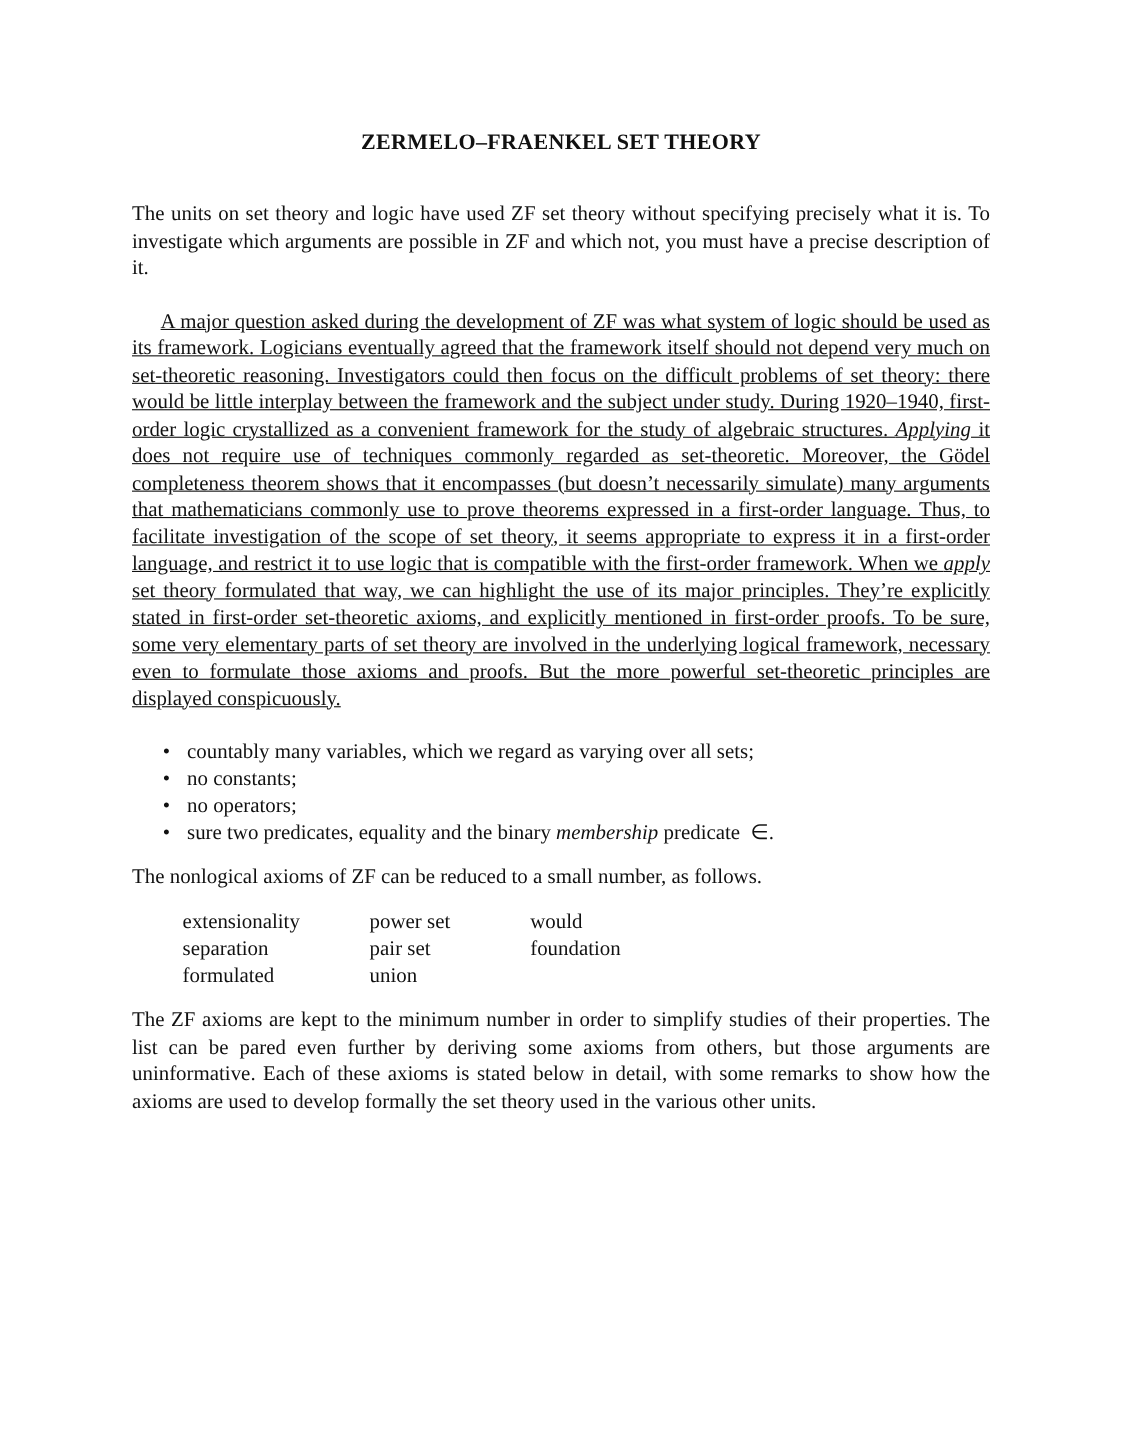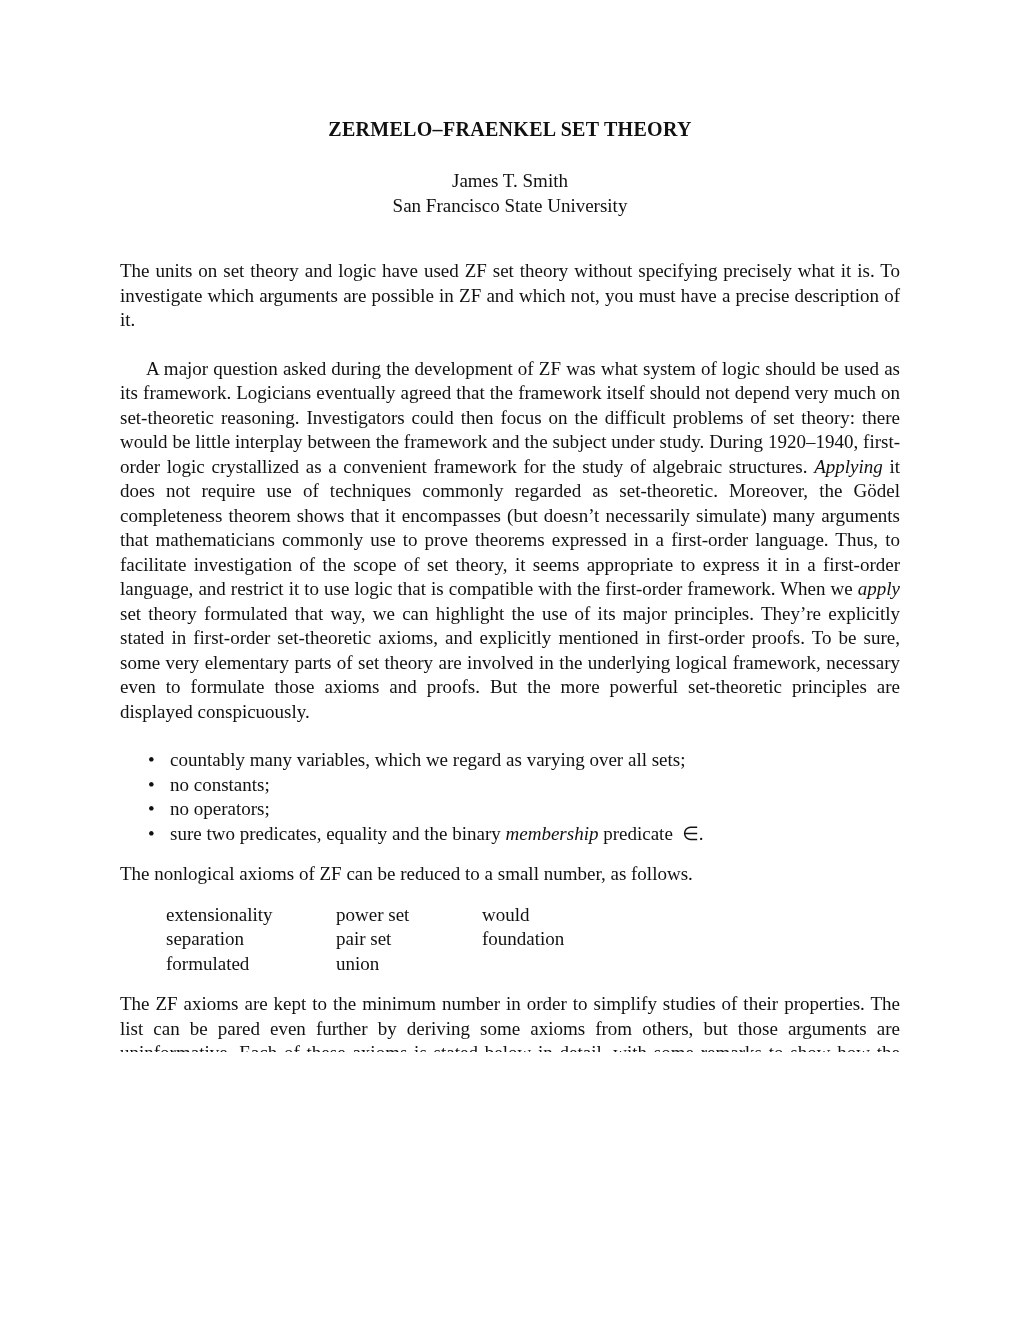--- a/index.html
+++ b/index.html
@@ -39,20 +39,21 @@
     text-align: justify;
   }
   p.para {
     margin: 16px 0 24px 0;
   }
   p.first-para {
     margin-top: 41px;
   }
   .indent {
     text-indent: 26px;
+    text-decoration: underline;
   }
   .it {
     font-style: italic;
   }
   ul.apparatus-list {
     list-style: none;
     margin: 14px 0 14px 28px;
     padding: 0;
   }
   ul.apparatus-list li {
@@ -81,24 +82,20 @@
   }
 </style>
 </head>
 <body>
 
 <div class="page">
   <div class="content">
 
     <h1 class="doc-title">ZERMELO–FRAENKEL SET THEORY</h1>
 
-    <div class="author-block">
-      <div>James T. Smith</div>
-      <div>San Francisco State University</div>
-    </div>
 
     <div class="body-text">
 
       <p class="para first-para">
         <span>The units on set theory and logic have used ZF set theory without specifying precisely what it is.  To investigate which arguments are possible in ZF and which not, you must have a precise description of it.</span>
       </p>
 
       <p class="para indent">
         <span>A major question asked during the development of ZF was what system of logic should be used as its framework.  Logicians eventually agreed that the framework itself should not depend very much on set-theoretic reasoning.  Investigators could then focus on the difficult problems of set theory:  there would be little interplay between the framework and the subject under study.  During 1920–1940, first-order logic crystallized as a convenient framework for the study of algebraic structures.  </span><span class="it">Applying</span><span> it does not require use of techniques commonly regarded as set-theoretic.  Moreover, the Gödel completeness theorem shows that it encompasses (but doesn’t necessarily simulate) many arguments that mathematicians commonly use to prove theorems expressed in a first-order language.  Thus, to facilitate investigation of the scope of set theory, it seems appropriate to express it in a first-order language, and restrict it to use logic that is compatible with the first-order framework.  When we </span><span class="it">apply</span><span> set theory formulated that way, we can highlight the use of its major principles.  They’re explicitly stated in first-order set-theoretic axioms, and explicitly mentioned in first-order proofs.  To be sure, some very elementary parts of set theory are involved in the underlying logical framework, necessary even to formulate those axioms and proofs.  But the more powerful set-theoretic principles are displayed conspicuously.</span>
       </p>

